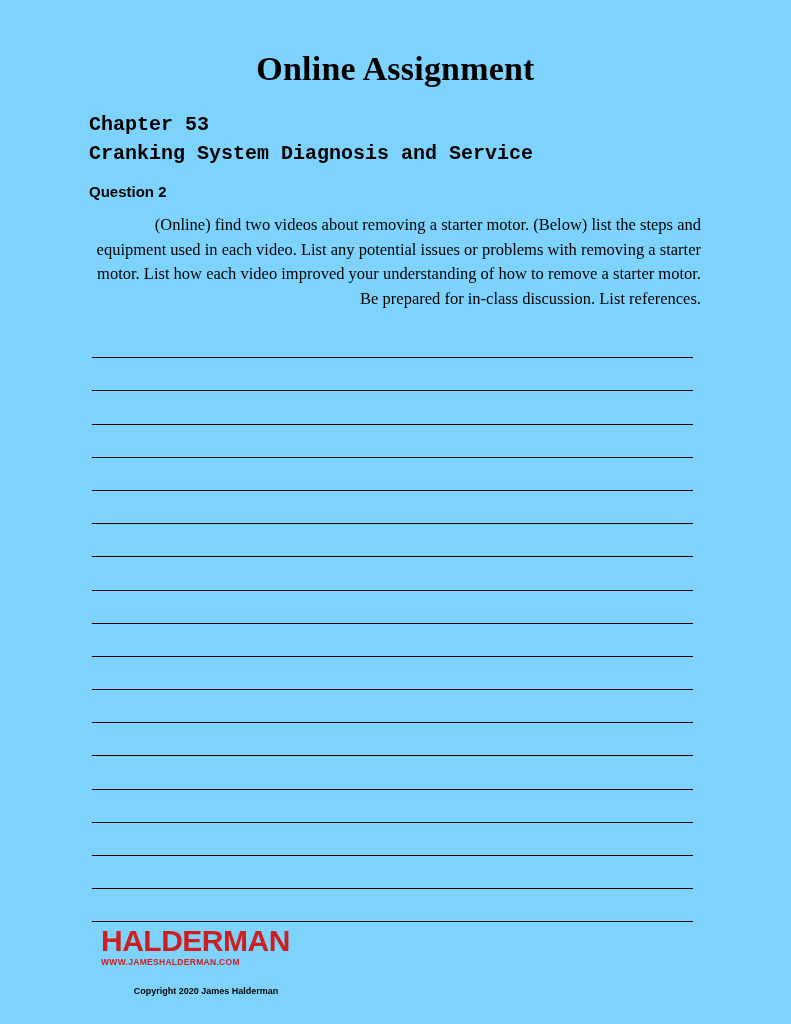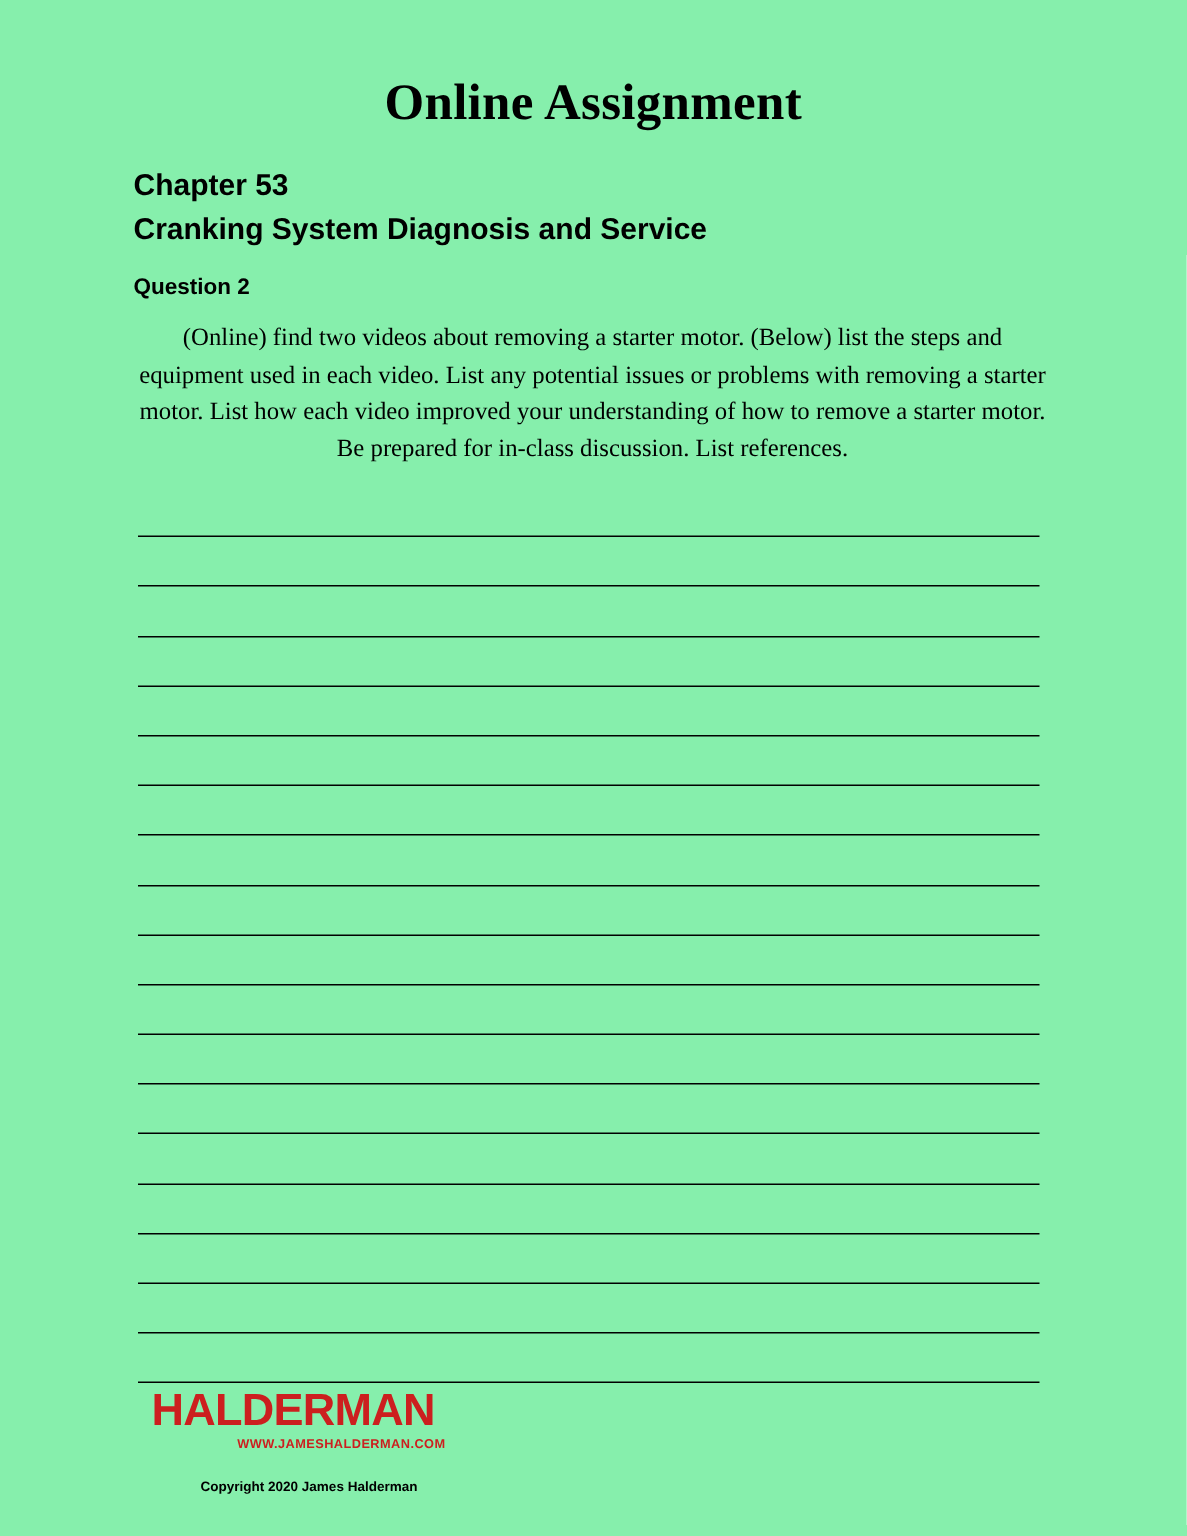--- a/index.html
+++ b/index.html
@@ -11,62 +11,62 @@
     width: 791px;
     height: 1024px;
     position: relative;
     font-family: "Liberation Serif", serif;
     color: #000000;
     overflow: hidden;
   }
   .page {
     position: absolute;
     inset: 0;
-    background: #86efac;
+    background: #7dd3fc;
   }
   .doc-title {
     position: absolute;
     top: 50px;
     left: 0;
     width: 791px;
     text-align: center;
     font-family: "Liberation Serif", serif;
     font-weight: bold;
     font-size: 34px;
     letter-spacing: 0.2px;
   }
   .chapter-block {
     position: absolute;
     top: 110px;
     left: 89px;
     width: 620px;
   }
   .chapter-line {
-    font-family: Liberation Sans, sans-serif;
+    font-family: Liberation Mono, monospace;
     font-weight: bold;
     font-size: 20px;
     line-height: 29px;
   }
   .question-label {
     position: absolute;
     top: 183px;
     left: 89px;
     font-family: Liberation Sans, sans-serif;
     font-weight: bold;
     font-size: 15px;
   }
   .instructions {
     position: absolute;
     top: 213px;
     left: 89px;
     width: 612px;
     font-family: "Liberation Serif", serif;
     font-size: 16.5px;
     line-height: 24.5px;
-    text-align: center;
+    text-align: right;
   }
   .lines-area {
     position: absolute;
     top: 325px;
     left: 92px;
     width: 601px;
   }
   .write-line {
     height: 33.2px;
     border-bottom: 1.6px solid #000000;
@@ -85,21 +85,21 @@
     color: #cc1f1f;
     letter-spacing: -0.5px;
     line-height: 30px;
   }
   .brand-url {
     font-family: "Liberation Sans", sans-serif;
     font-weight: bold;
     font-size: 8.5px;
     color: #cc1f1f;
     letter-spacing: 0.3px;
-    text-align: right;
+    text-align: left;
     width: 196px;
     margin-top: 1px;
   }
   .copyright {
     font-family: "Liberation Sans", sans-serif;
     font-weight: bold;
     font-size: 9px;
     color: #000000;
     margin-top: 19px;
     text-align: center;

